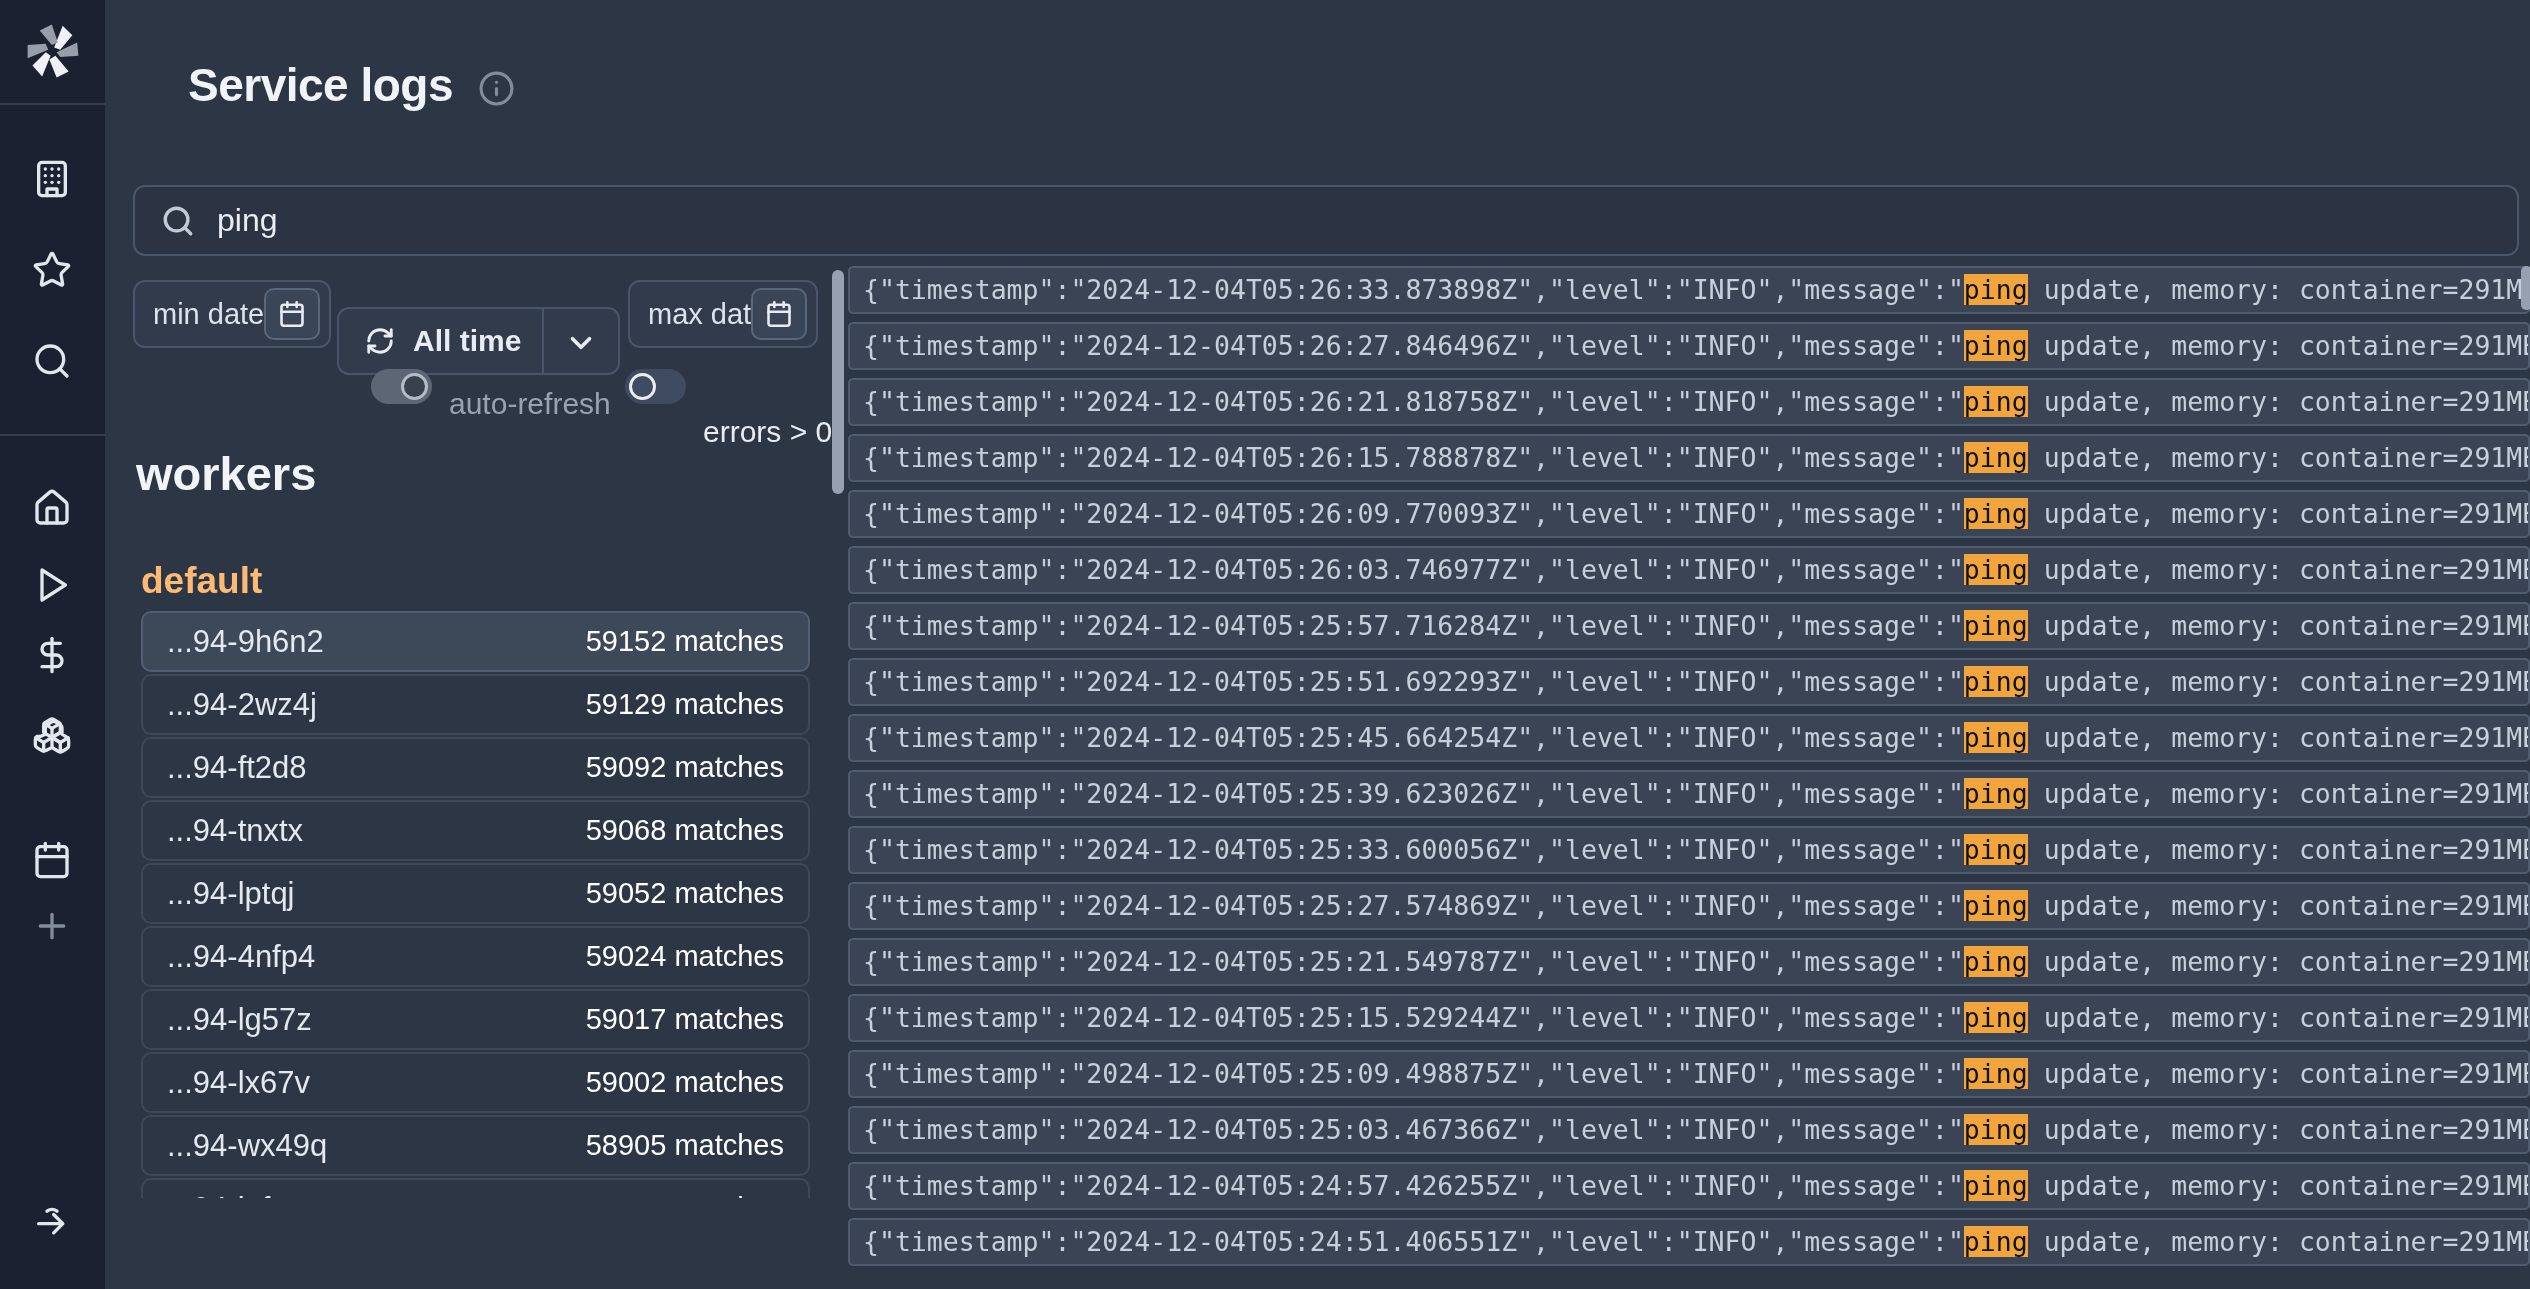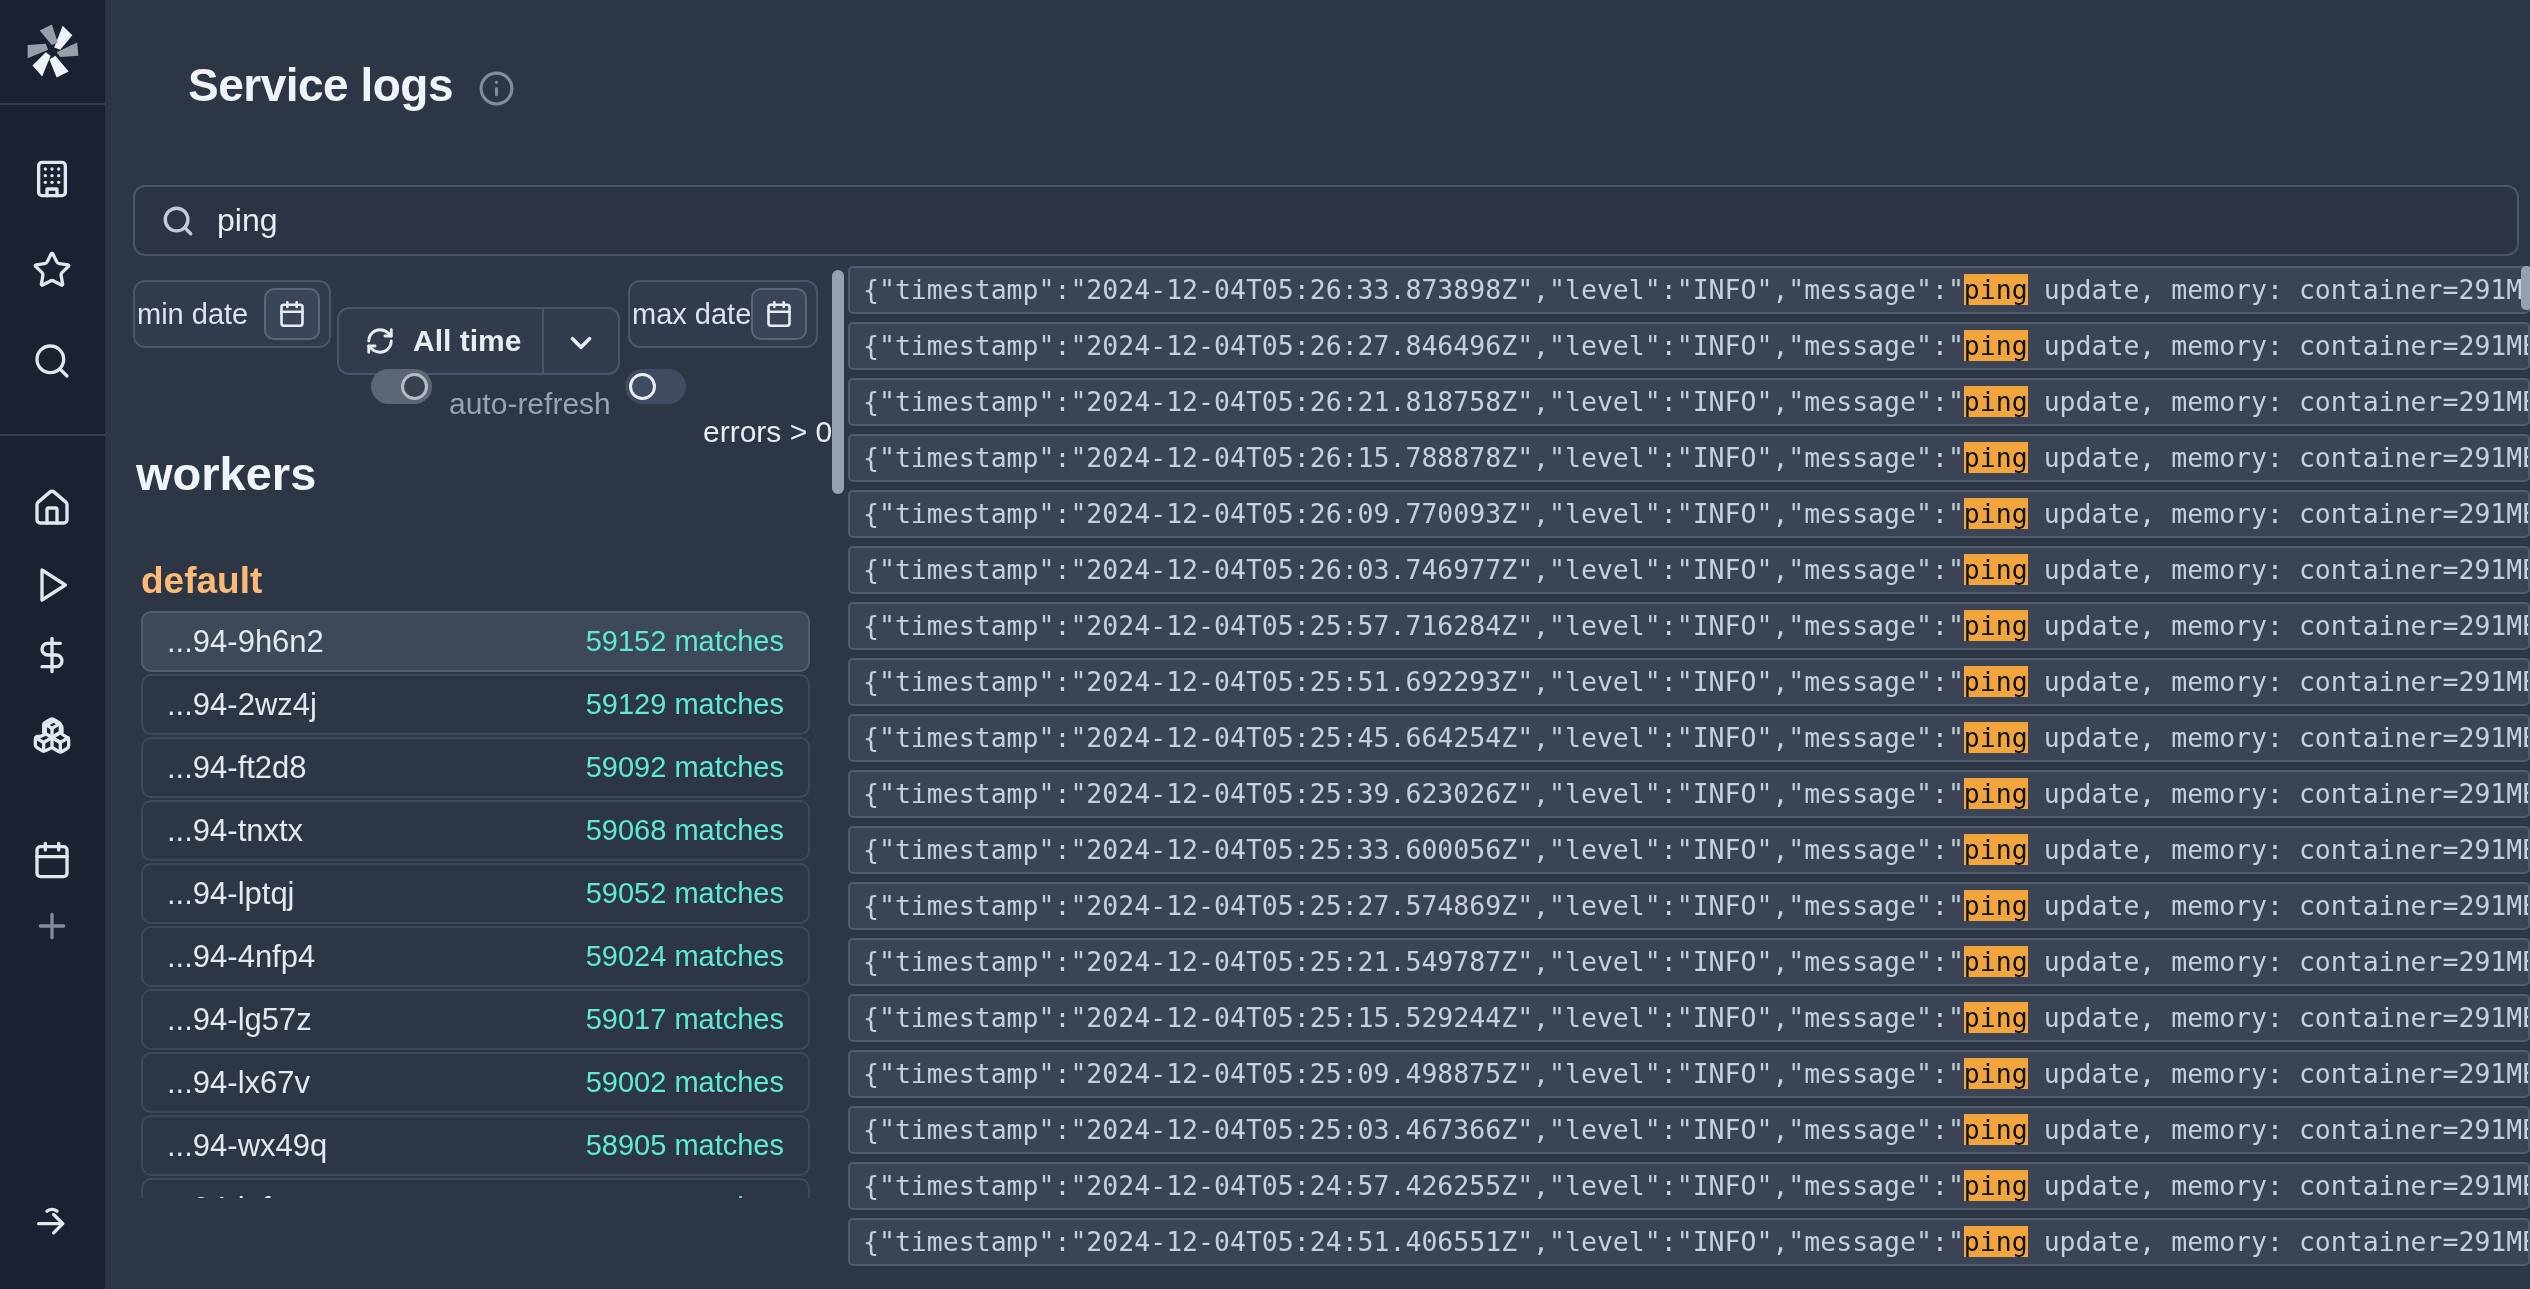--- a/index.html
+++ b/index.html
@@ -29,21 +29,21 @@
   .searchbar .mag { width:34px; height:34px; margin-left:26px; color:#c2cad6; flex:none; }
   .searchbar .mag svg { width:34px; height:34px; stroke:currentColor; fill:none; stroke-width:2.4;
                         stroke-linecap:round; }
   .searchbar .value { margin-left:22px; font-size:32px; color:#e9edf3; }
 
   
   .field { position:absolute; top:280px; height:68px; background:#313b4c; border:2px solid #49556a;
            border-radius:12px; display:flex; align-items:center; overflow:hidden; cursor:pointer; }
   .field-min { left:133px; width:198px; }
   .field-max { left:628px; width:190px; }
-  .field .ph { font-size:29px; color:#dde3ec; margin-left:2px; white-space:nowrap; overflow:hidden; }
+  .field .ph { font-size:29px; color:#dde3ec; margin-left:18px; white-space:nowrap; overflow:hidden; }
   .cal-btn { position:absolute; right:9px; top:6px; width:56px; height:52px; background:#3a4557;
              border:2px solid #5a6679; border-radius:10px; display:flex; align-items:center;
              justify-content:center; color:#e9edf3; }
   .cal-btn svg { width:28px; height:28px; stroke:currentColor; fill:none; stroke-width:2.2;
                  stroke-linecap:round; stroke-linejoin:round; }
   .alltime { position:absolute; left:337px; top:280px; width:283px; height:68px; background:#313b4c;
              border:2px solid #49556a; border-radius:12px; display:flex; align-items:center;
              cursor:pointer;margin-top:27px; }
   .alltime .refresh { width:30px; height:30px; margin-left:26px; color:#e9edf3; flex:none; }
   .alltime .refresh svg { width:30px; height:30px; stroke:currentColor; fill:none; stroke-width:2.3;
@@ -67,21 +67,21 @@
 
   
   .workers-h { position:absolute; left:136px; top:446px; font-size:47px; font-weight:700; color:#f1f4f8; }
   .group-h { position:absolute; left:141px; top:560px; font-size:37px; font-weight:700; color:#fdba74; }
   .worker-list { position:absolute; left:141px; top:611px; width:669px; height:587px; overflow:hidden; }
   .worker-row { height:61px; margin-bottom:2px; border:2px solid #3d4859; border-radius:10px;
                 display:flex; align-items:center; justify-content:space-between; padding:0 24px;
                 cursor:pointer; background:transparent; }
   .worker-row.selected { background:#3d4859; border-color:#51 5e73; border-color:#515e73; }
   .worker-name { font-size:31px; color:#e4e9f0; }
-  .worker-matches { font-size:29px; color:#5eead4; }
+  .worker-matches { font-size:29px; color:#ffffff; }
 
   
   .left-scrollbar { position:absolute; left:832px; top:270px; width:12px; height:224px;
                     border-radius:7px; background:#96a0b0; cursor:pointer; }
   .logs { position:absolute; left:848px; top:266px; width:1682px; height:1023px; overflow:hidden; }
   .log-row { height:48px; margin-bottom:8px; background:#3a4455; border:2px solid #4f5c6f;
              border-radius:5px; font-family:"DejaVu Sans Mono", monospace; font-size:26.5px;
              color:#c7cfdb; line-height:44px; padding-left:13px; white-space:nowrap; overflow:hidden;
              cursor:pointer; }
   .log-row .hl { background:#f2a53d; color:#10141c; }

